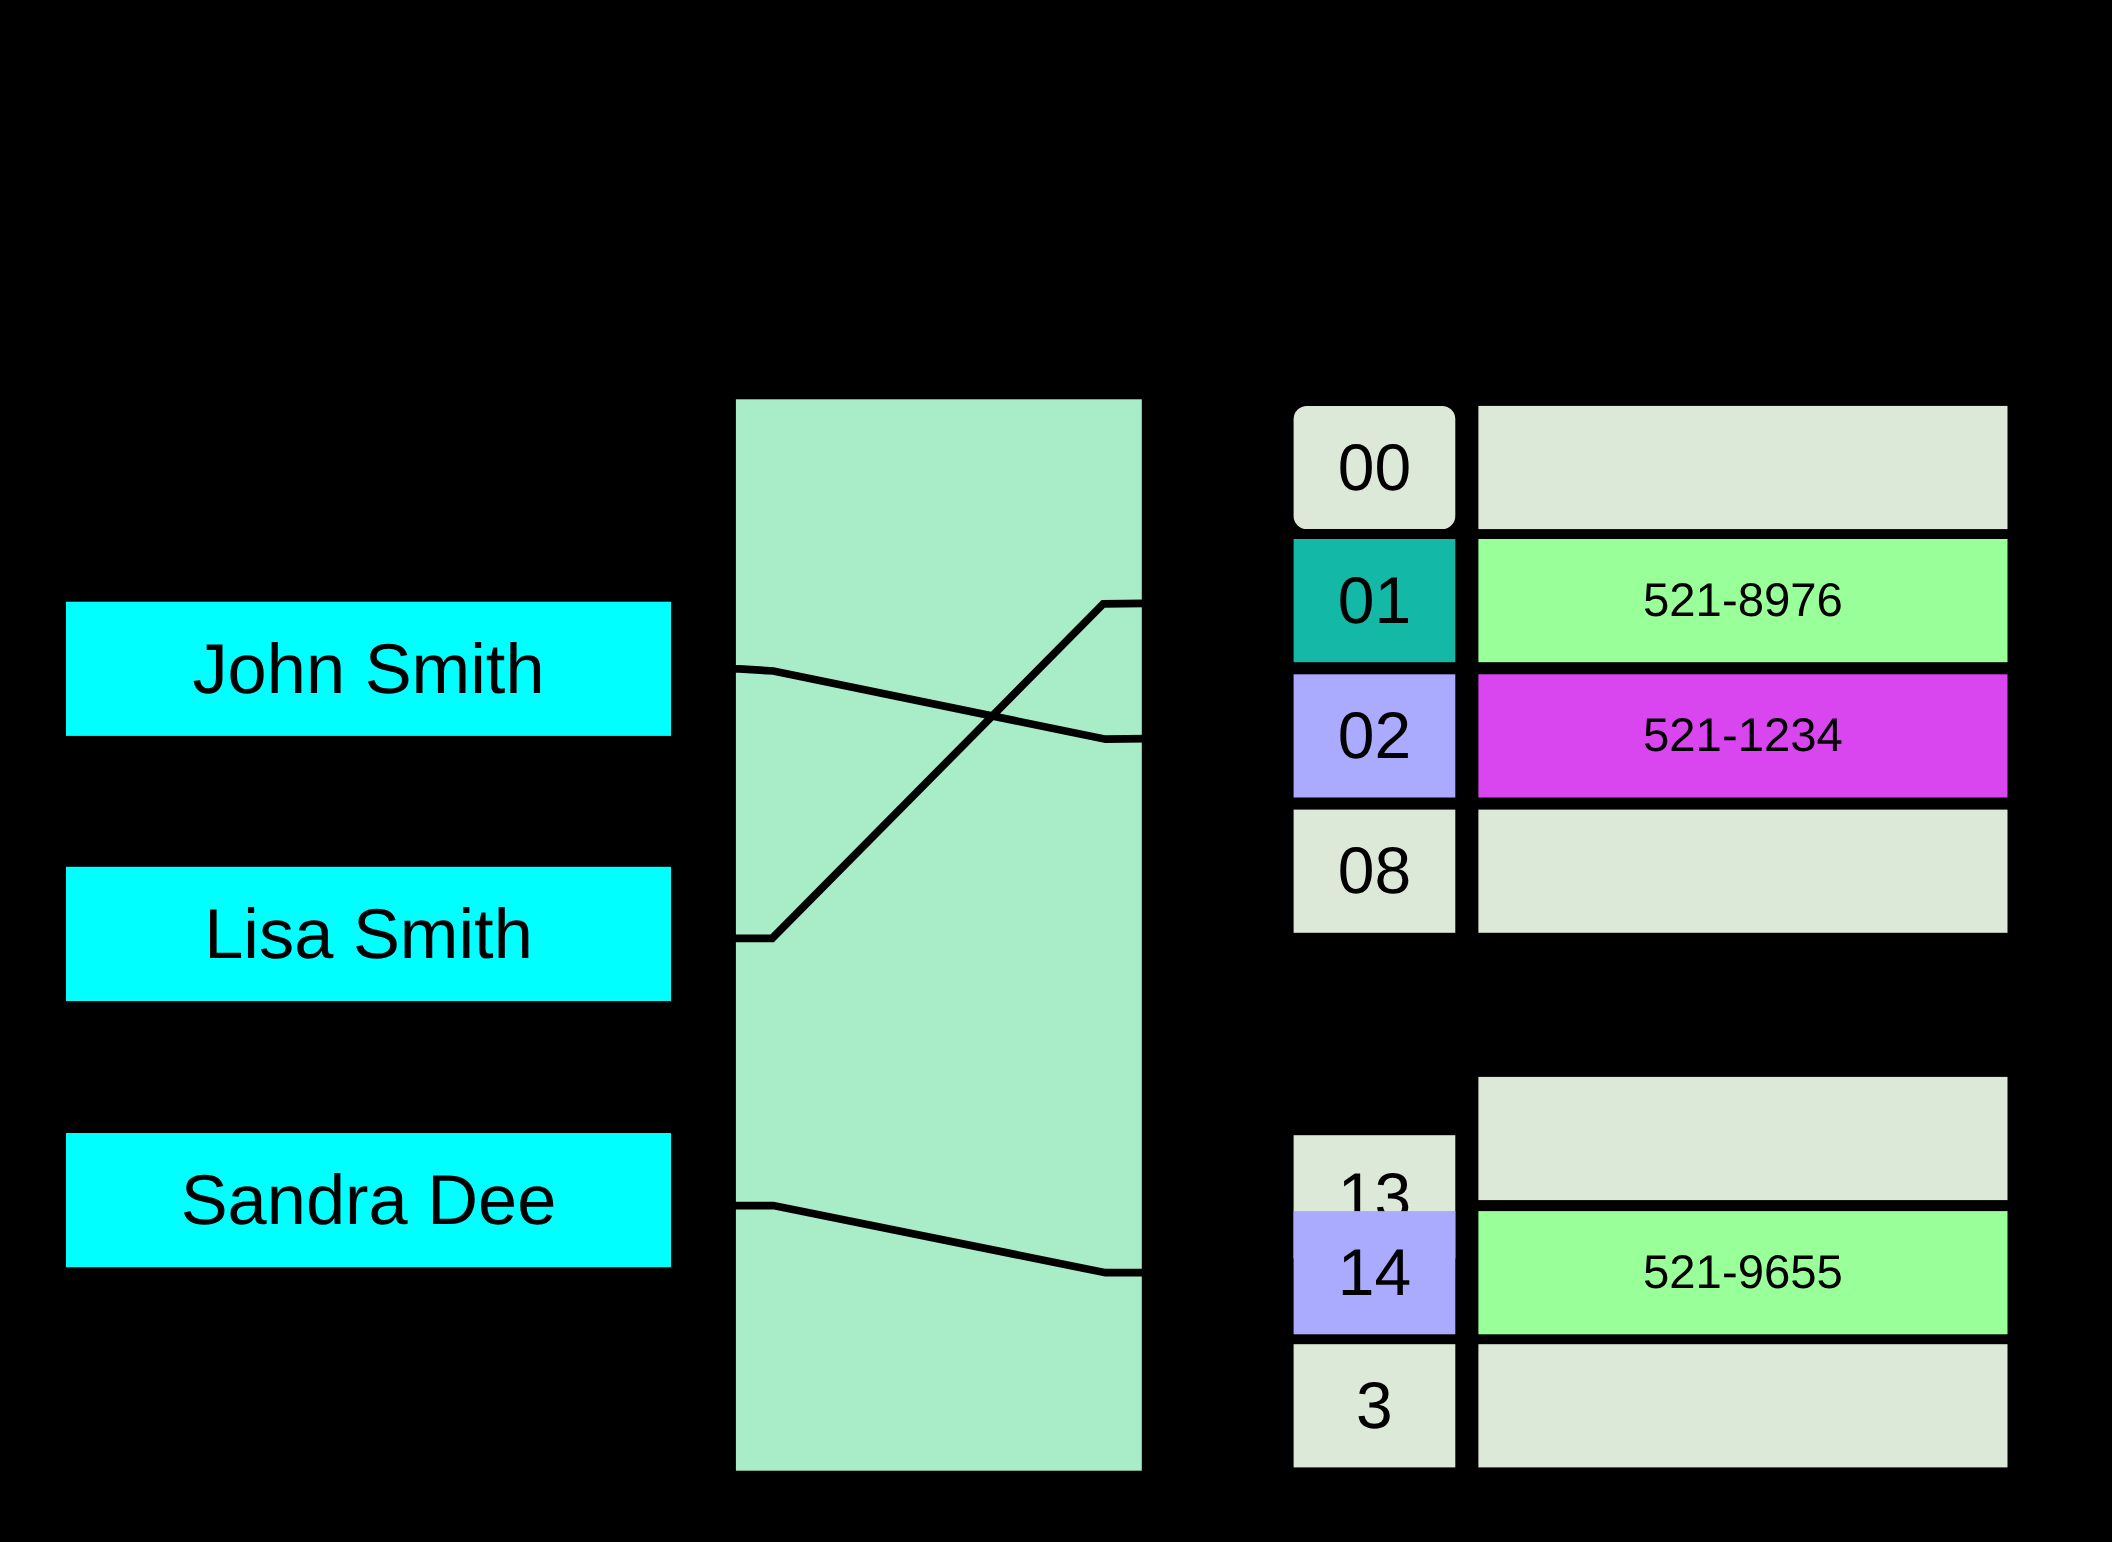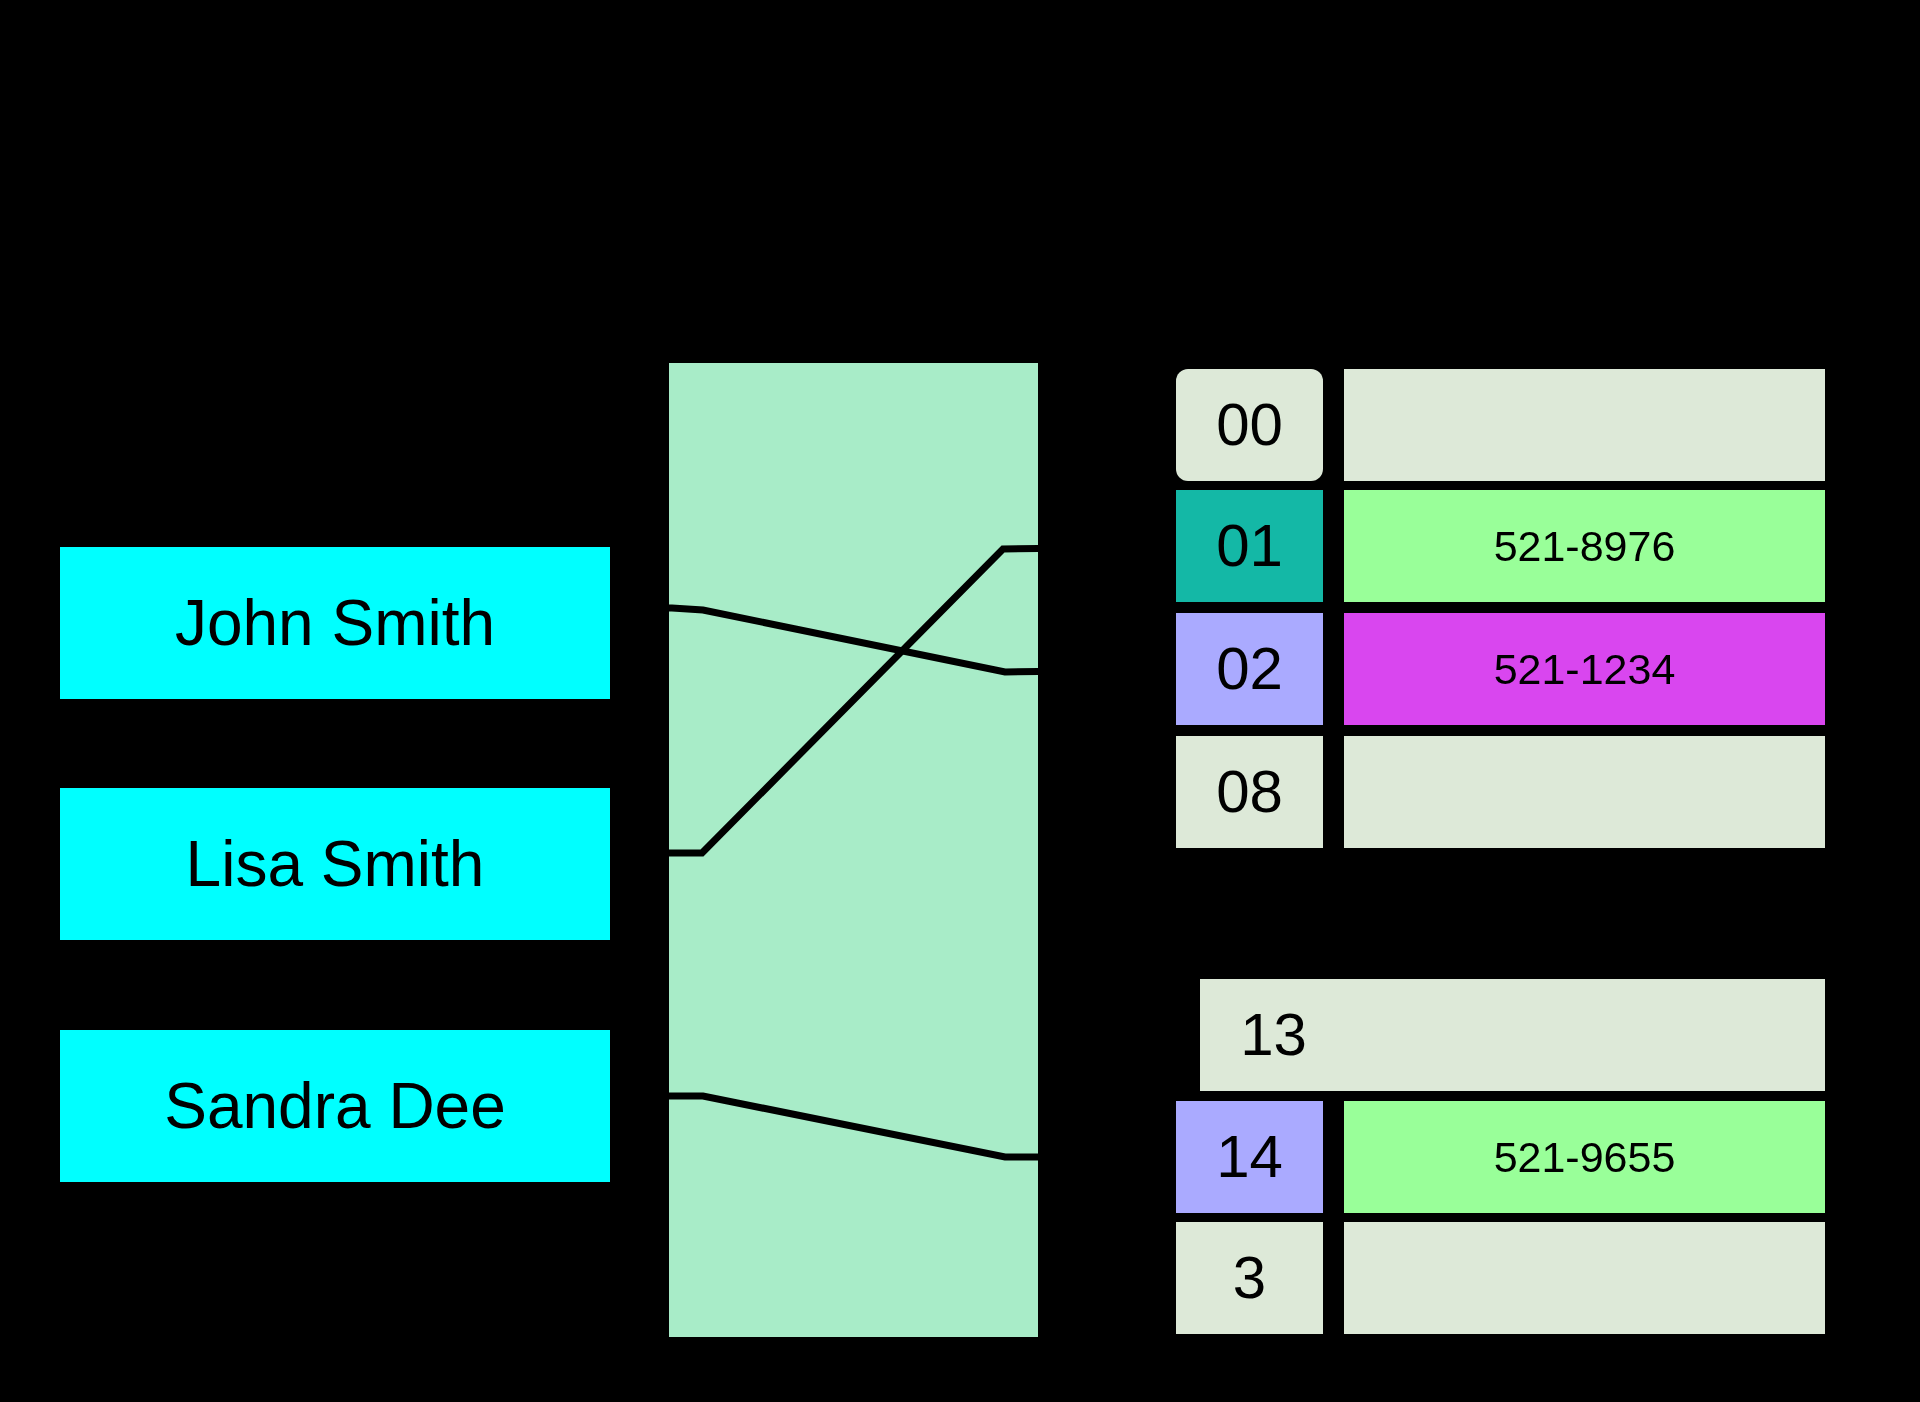--- a/index.html
+++ b/index.html
@@ -4,21 +4,21 @@
 <style>
   html,body{margin:0;padding:0;}
   body{
     width:1920px;height:1402px;
     background:var(--bg,#000);
     position:relative;overflow:hidden;
     font-family:"Liberation Sans","DejaVu Sans",sans-serif;
   }
   #stage{position:absolute;inset:0;}
   .key-box{
-    position:absolute;left:60px;width:550px;height:152px;
+    position:absolute;left:60px;width:550px;height:122px;
     background:var(--key,#0ff);
     display:flex;align-items:center;justify-content:center;
     font-size:64px;color:#000;line-height:1;
   }
   .hash-box{
     position:absolute;left:669px;top:363px;width:369px;height:974px;
     background:var(--hash,#a8ecc8);
   }
   svg.connectors{position:absolute;left:0;top:0;width:1920px;height:1402px;}
   svg.connectors polyline{fill:none;stroke:var(--line,#000);stroke-width:7px;}
@@ -52,21 +52,21 @@
 
   <div id="bucket-rows">
       <div class="bucket-index" style="top: 369px; background: rgb(221, 233, 216); border-radius: 12px;">00</div>
       <div class="bucket-value" style="top: 369px; background: rgb(221, 233, 216);"></div>
       <div class="bucket-index" style="top: 490px; background: #14b8a6;">01</div>
       <div class="bucket-value" style="top: 490px; background: rgb(153, 255, 153);">521-8976</div>
       <div class="bucket-index" style="top: 613px; background: rgb(170, 170, 255);">02</div>
       <div class="bucket-value" style="top: 613px; background: #d946ef;">521-1234</div>
       <div class="bucket-index" style="top: 736px; background: rgb(221, 233, 216);">08</div>
       <div class="bucket-value" style="top: 736px; background: rgb(221, 233, 216);"></div>
-      <div class="bucket-index" style="top: 979px; background: rgb(221, 233, 216); margin-left: 24px;">13</div>
+      <div class="bucket-index" style="top: 1032px; background: rgb(221, 233, 216);">13</div>
       <div class="bucket-value" style="top: 979px; background: rgb(221, 233, 216);"></div>
       <div class="bucket-index" style="top: 1101px; background: rgb(170, 170, 255);">14</div>
       <div class="bucket-value" style="top: 1101px; background: rgb(153, 255, 153);">521-9655</div>
       <div class="bucket-index" style="top: 1222px; background: rgb(221, 233, 216);">3</div>
       <div class="bucket-value" style="top: 1222px; background: rgb(221, 233, 216);"></div>
     </div>
 
 </div>
 
 </body></html>

